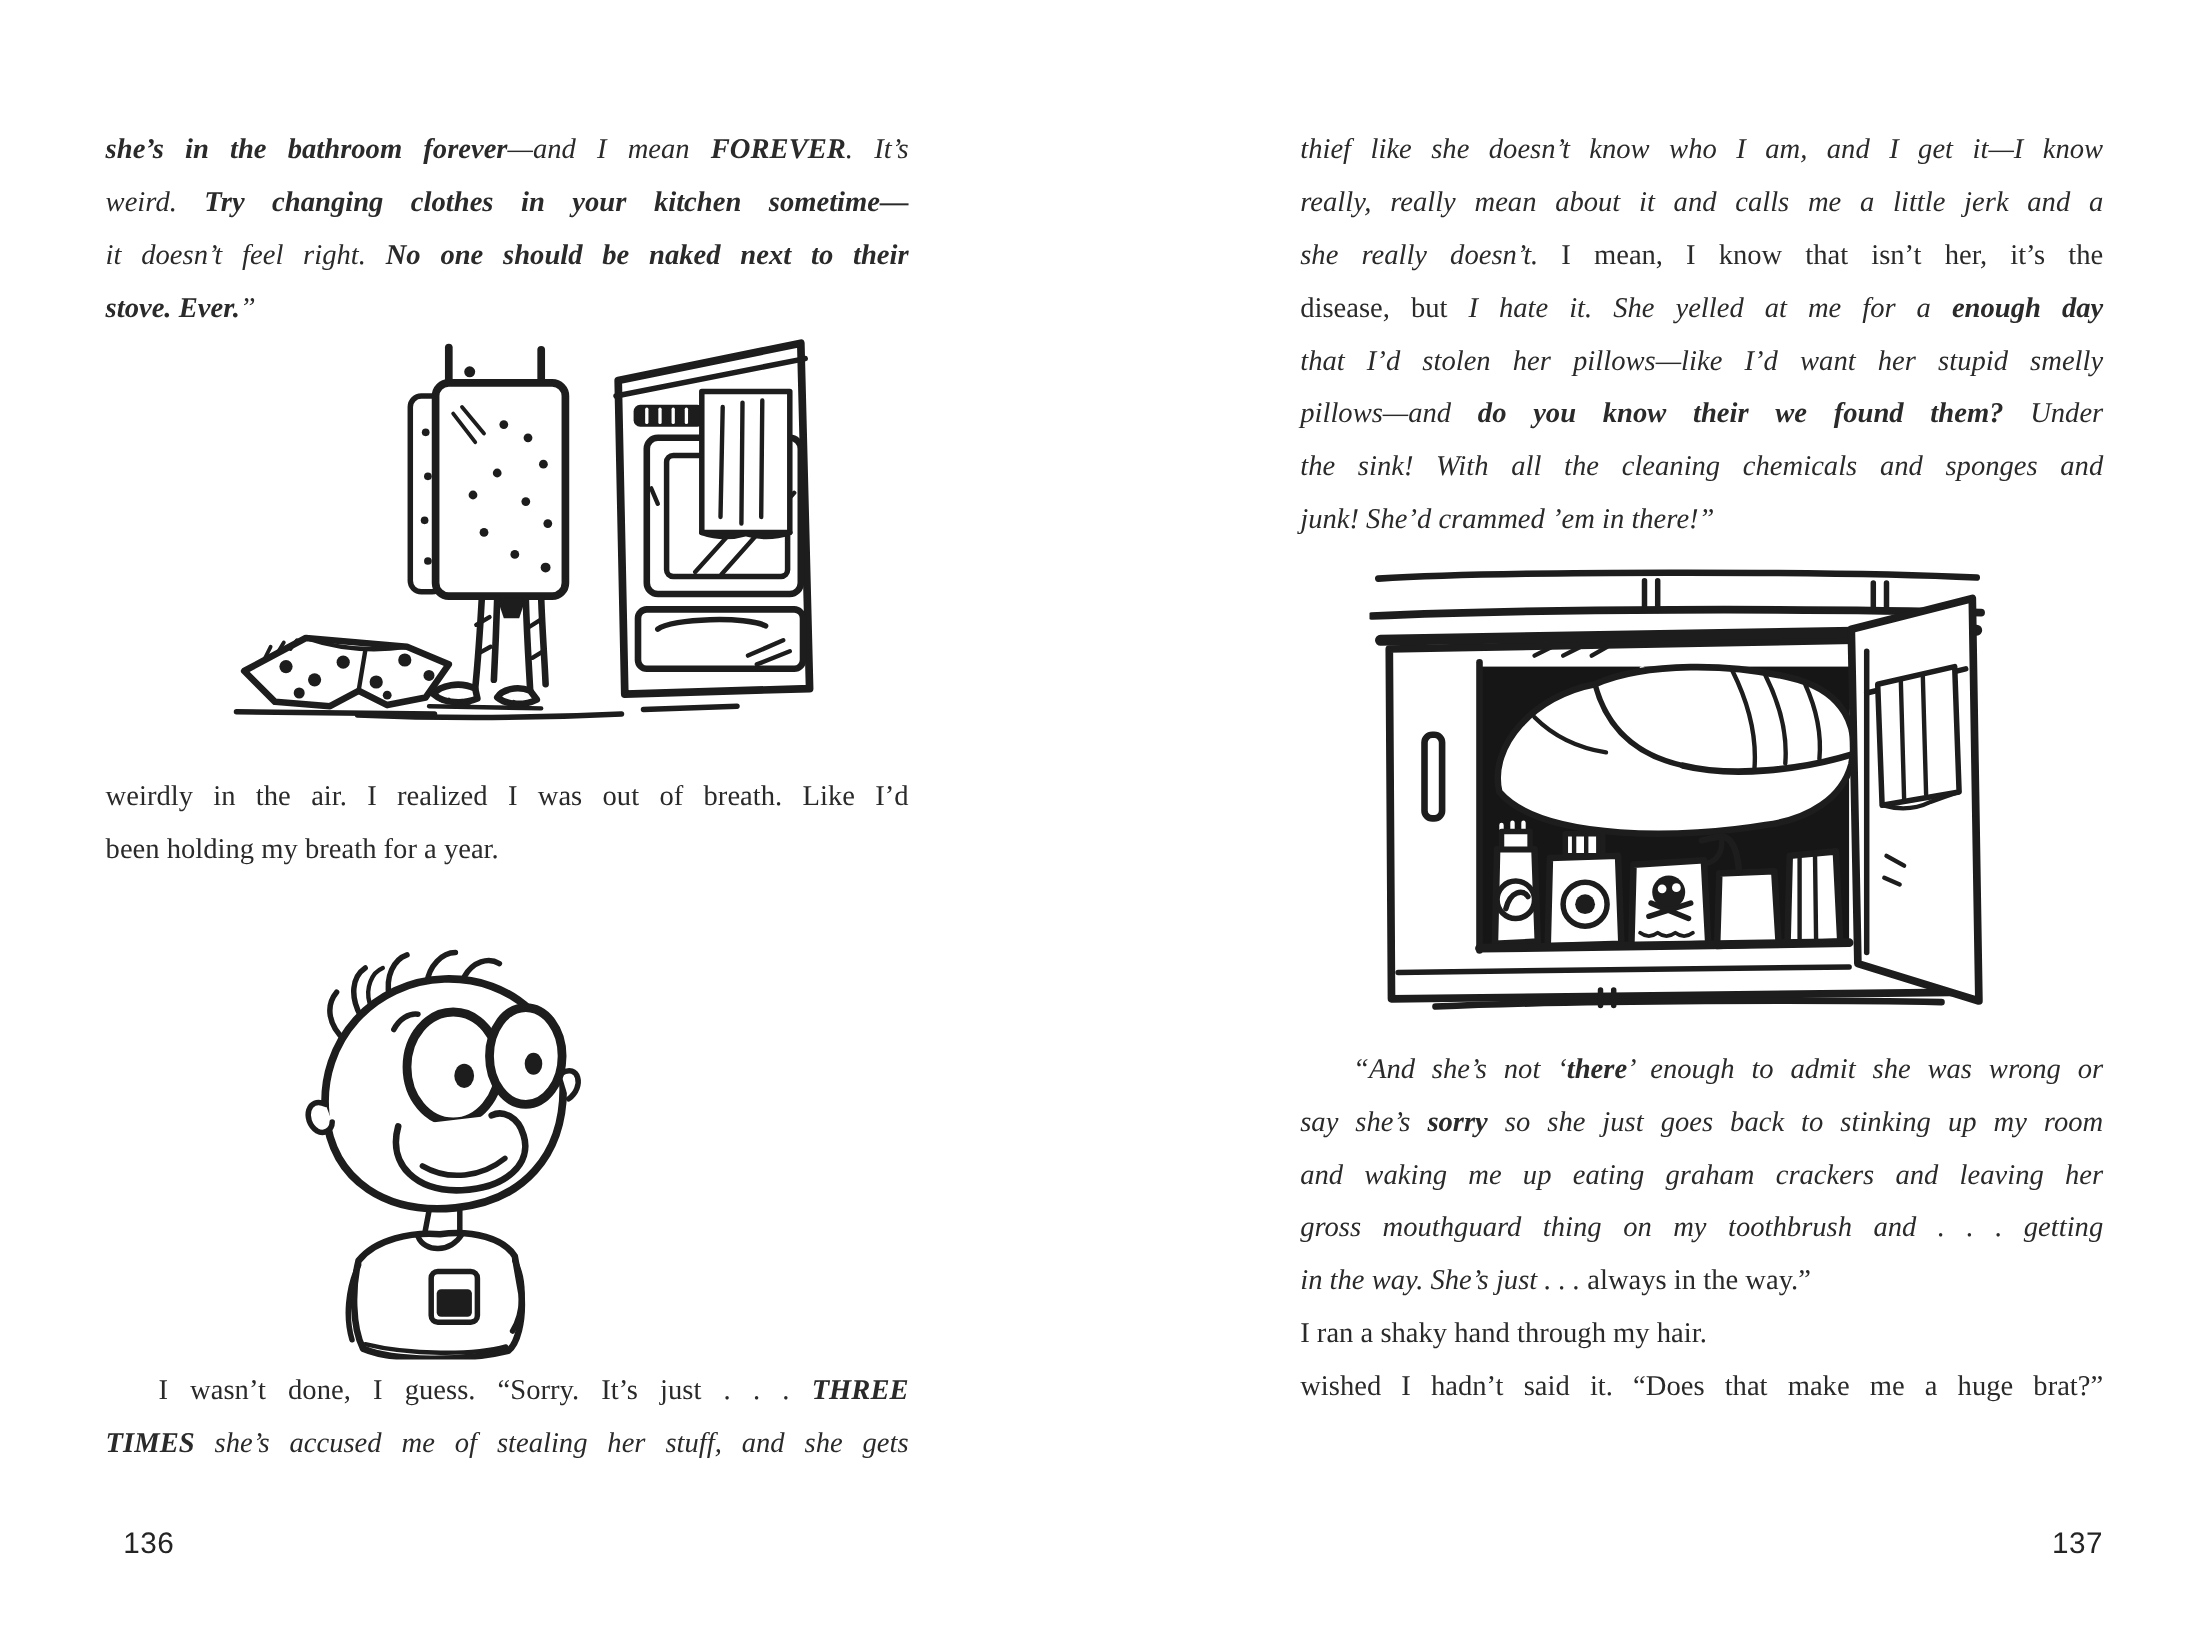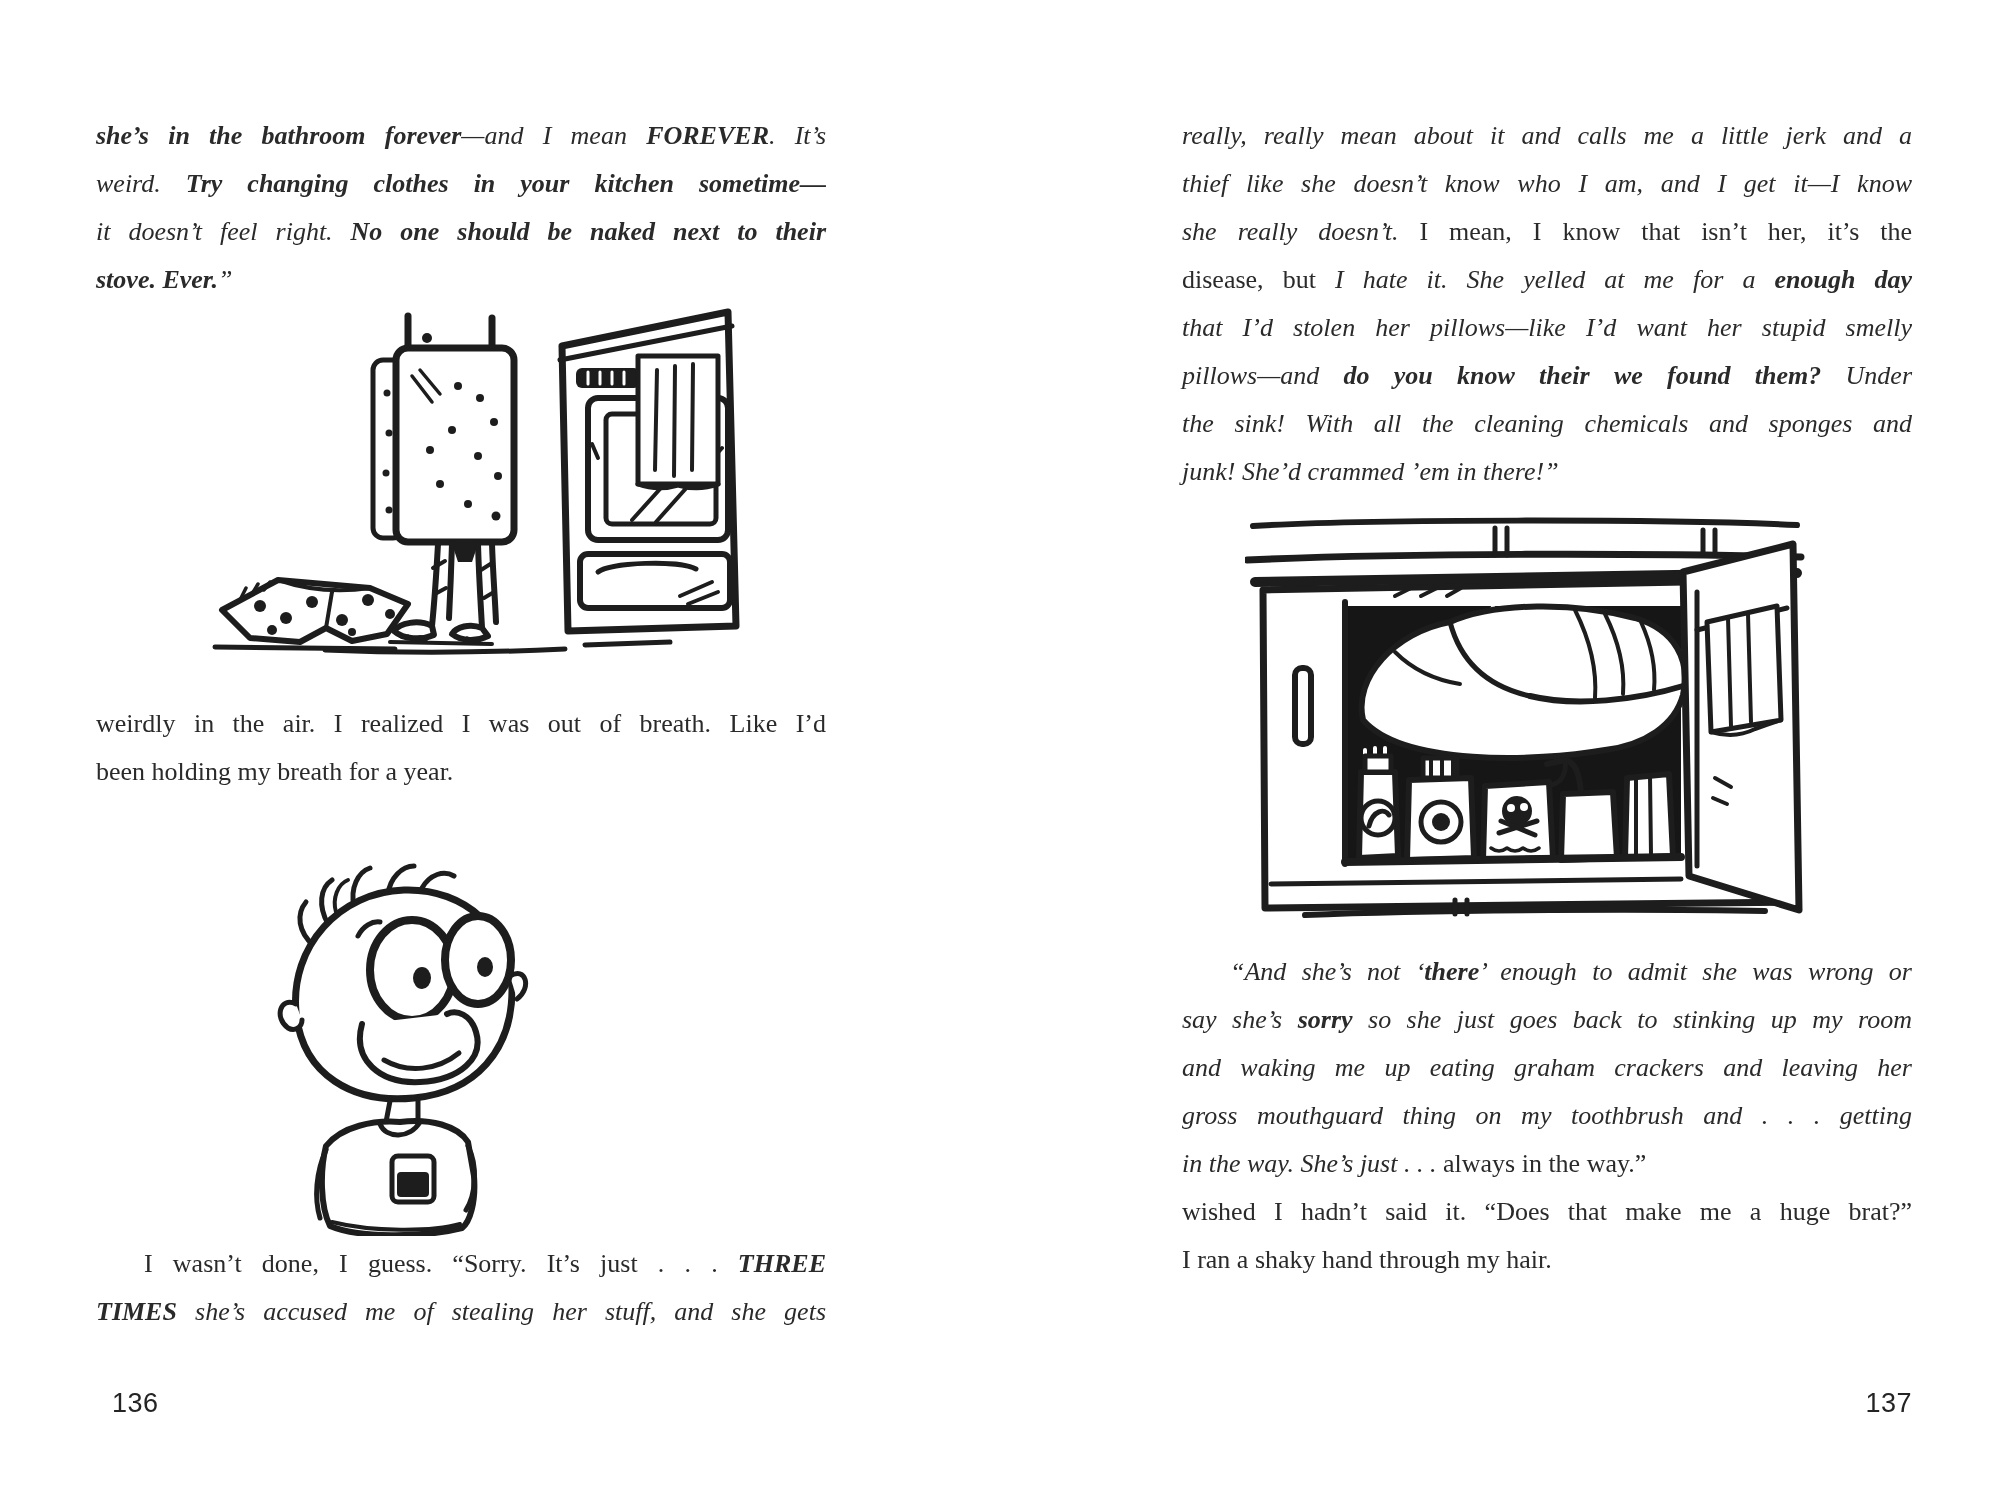--- a/index.html
+++ b/index.html
@@ -195,22 +195,22 @@
         <div class="line just indent"><span class="seg-r">I wasn’t done, I guess. “Sorry. It’s just . . . </span><span class="seg-bi">THREE</span></div>
         <div class="line just"><span class="seg-bi">TIMES </span><span class="seg-i">she’s accused me of stealing her stuff, and she gets</span></div>
       </div>
 
     <div class="page-number" style="left:112px; top:1388px;">136</div>
   </section>
 
   <section class="page right">
 
     <div class="para" style="left:182px; top:112px;">
+        <div class="line just"><span class="seg-i">thief like she doesn’t know who I am, and I get it—I know</span></div>
         <div class="line just"><span class="seg-i">really, really mean about it and calls me a little jerk and a</span></div>
-        <div class="line just"><span class="seg-i">thief like she doesn’t know who I am, and I get it—I know</span></div>
         <div class="line just"><span class="seg-i">she really doesn’t. </span><span class="seg-r">I mean, I know that isn’t her, it’s the</span></div>
         <div class="line just"><span class="seg-r">disease, but </span><span class="seg-i">I hate it. She yelled at me for a </span><span class="seg-bi">enough day</span></div>
         <div class="line just"><span class="seg-i">that I’d stolen her pillows—like I’d want her stupid smelly</span></div>
         <div class="line just"><span class="seg-i">pillows—and </span><span class="seg-bi">do you know their we found them? </span><span class="seg-i">Under</span></div>
         <div class="line just"><span class="seg-i">the sink! With all the cleaning chemicals and sponges and</span></div>
         <div class="line last"><span class="seg-i">junk! She’d crammed ’em in there!”</span></div>
       </div>
 
     <figure class="ill" style="left:245px; top:510px;">
       <svg width="560" height="412" viewBox="0 0 560 412" role="img" aria-label="Open under-sink cabinet crammed with a pillow among cleaning chemical bottles, a towel hanging on the open door">
@@ -293,19 +293,19 @@
 
     <div class="para" style="left:182px; top:948px;">
         <div class="line just indent"><span class="seg-i">“And she’s not ‘</span><span class="seg-bi">there</span><span class="seg-i">’ enough to admit she was wrong or</span></div>
         <div class="line just"><span class="seg-i">say she’s </span><span class="seg-bi">sorry </span><span class="seg-i">so she just goes back to stinking up my room</span></div>
         <div class="line just"><span class="seg-i">and waking me up eating graham crackers and leaving her</span></div>
         <div class="line just"><span class="seg-i">gross mouthguard thing on my toothbrush and . . . getting</span></div>
         <div class="line last"><span class="seg-i">in the way. She’s just . . . </span><span class="seg-r">always in the way.”</span></div>
       </div>
 
     <div class="para" style="left:182px; top:1188px;">
+        <div class="line last"><span class="seg-r">I ran a shaky hand through my hair.</span></div>
         <div class="line just"><span class="seg-r">wished I hadn’t said it. “Does that make me a huge brat?”</span></div>
-        <div class="line last"><span class="seg-r">I ran a shaky hand through my hair.</span></div>
       </div>
 
     <div class="page-number num-right" style="left:182px; top:1388px;">137</div>
   </section>
 </div>
 
 </body></html>

